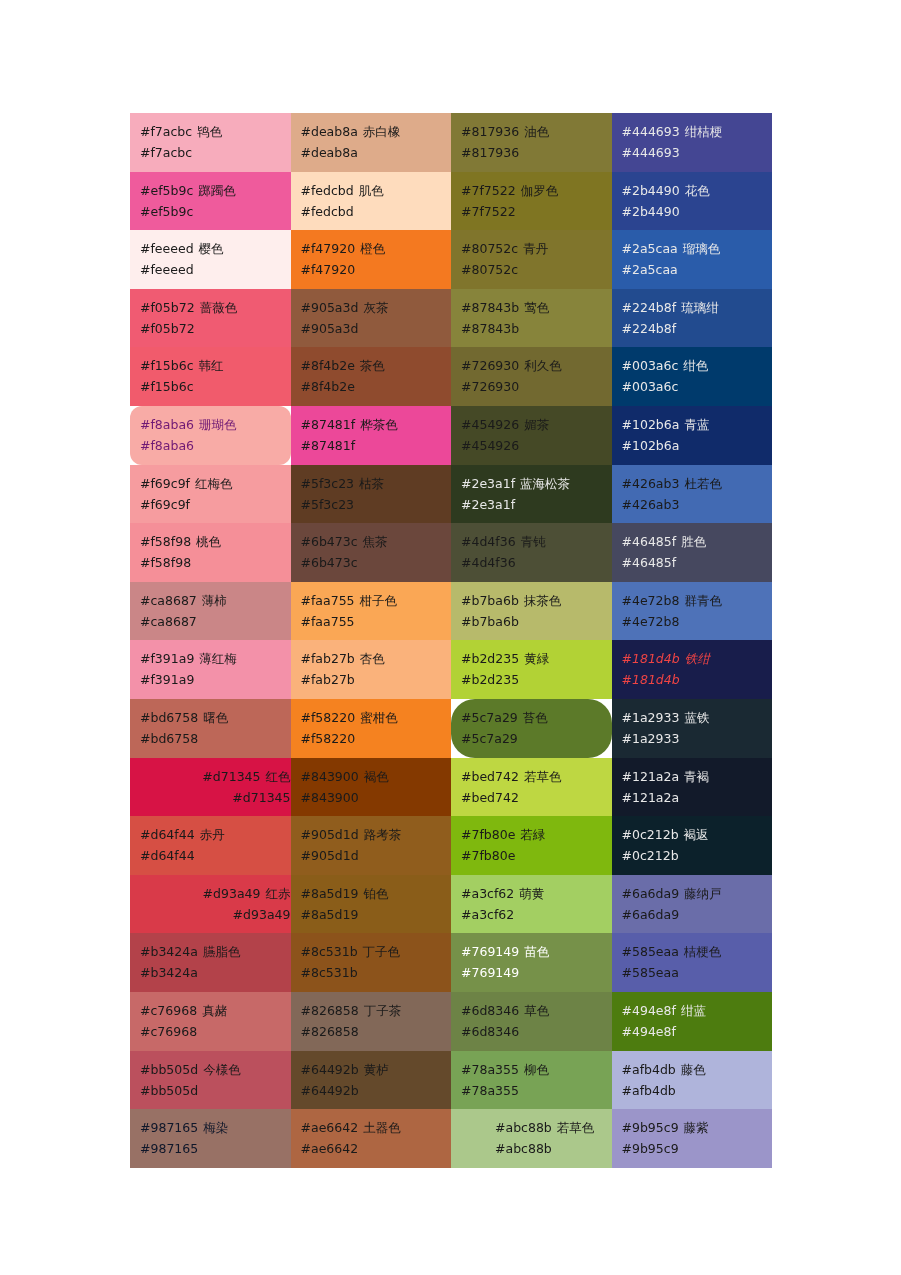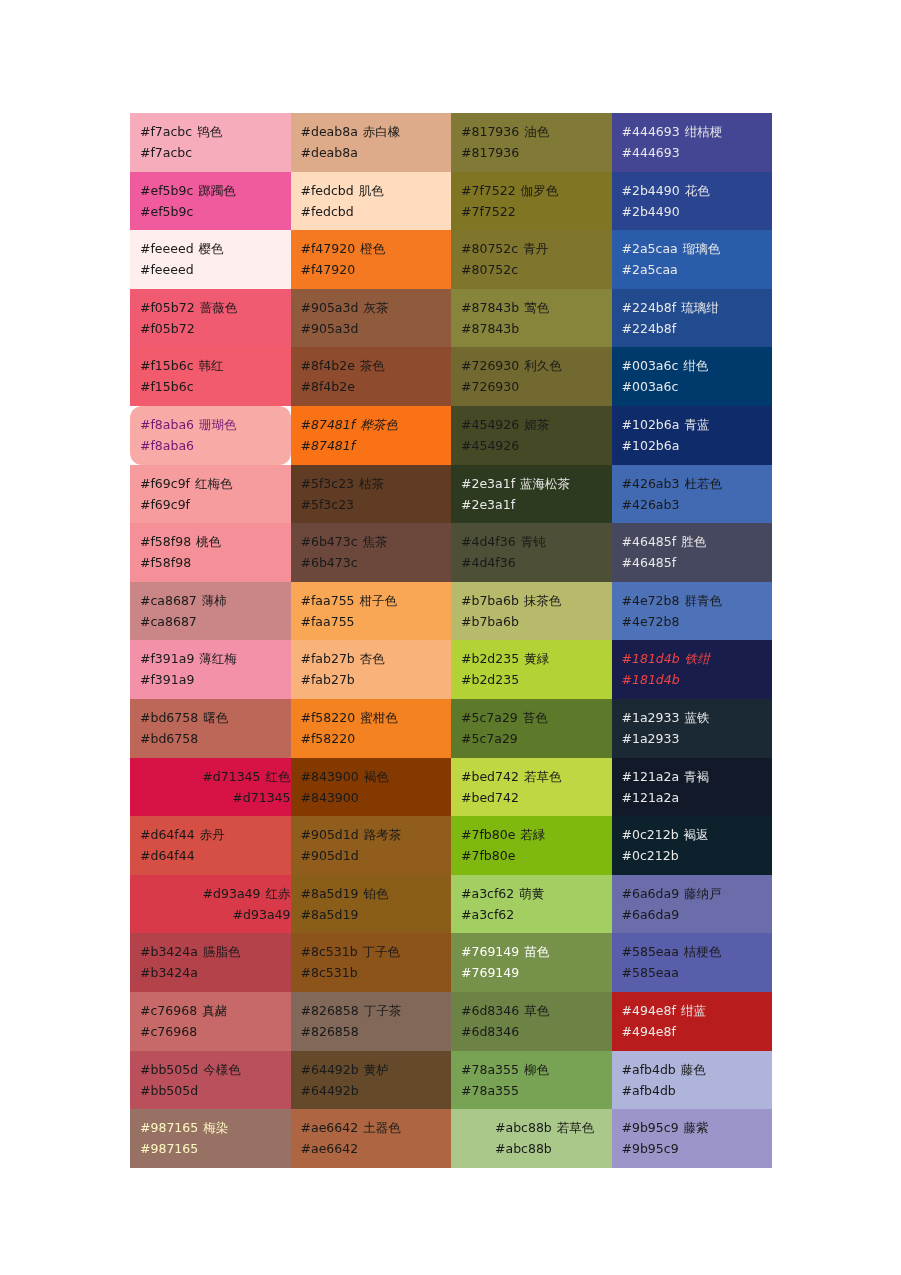--- a/index.html
+++ b/index.html
@@ -143,21 +143,21 @@
           <td style="background-color: rgb(0, 58, 108); color: rgb(232, 232, 232);">
             <span class="cell-line"><span class="hex-a">#003a6c</span><span class="cn-name">绀色</span></span>
             <span class="cell-line">#003a6c</span>
           </td>
         </tr>
         <tr>
           <td style="background-color: rgb(248, 171, 166); color: #701a75; border-radius: 12px;">
             <span class="cell-line"><span class="hex-a">#f8aba6</span><span class="cn-name">珊瑚色</span></span>
             <span class="cell-line">#f8aba6</span>
           </td>
-          <td style="background-color: #f97316; color: rgb(26, 26, 26); font-style: italic;">
+          <td style="background-color: #ec4899; color: rgb(26, 26, 26);">
             <span class="cell-line"><span class="hex-a">#87481f</span><span class="cn-name">桦茶色</span></span>
             <span class="cell-line">#87481f</span>
           </td>
           <td style="background-color: rgb(69, 73, 38); color: rgb(26, 26, 26);">
             <span class="cell-line"><span class="hex-a">#454926</span><span class="cn-name">媚茶</span></span>
             <span class="cell-line">#454926</span>
           </td>
           <td style="background-color: rgb(16, 43, 106); color: rgb(232, 232, 232);">
             <span class="cell-line"><span class="hex-a">#102b6a</span><span class="cn-name">青蓝</span></span>
             <span class="cell-line">#102b6a</span>
@@ -237,21 +237,21 @@
         </tr>
         <tr>
           <td style="background-color: rgb(189, 103, 88); color: rgb(26, 26, 26);">
             <span class="cell-line"><span class="hex-a">#bd6758</span><span class="cn-name">曙色</span></span>
             <span class="cell-line">#bd6758</span>
           </td>
           <td style="background-color: rgb(245, 130, 32); color: rgb(26, 26, 26);">
             <span class="cell-line"><span class="hex-a">#f58220</span><span class="cn-name">蜜柑色</span></span>
             <span class="cell-line">#f58220</span>
           </td>
-          <td style="background-color: rgb(92, 122, 41); color: rgb(26, 26, 26);">
+          <td style="background-color: rgb(92, 122, 41); color: rgb(26, 26, 26); border-radius: 24px;">
             <span class="cell-line"><span class="hex-a">#5c7a29</span><span class="cn-name">苔色</span></span>
             <span class="cell-line">#5c7a29</span>
           </td>
           <td style="background-color: rgb(26, 41, 51); color: rgb(232, 232, 232);">
             <span class="cell-line"><span class="hex-a">#1a2933</span><span class="cn-name">蓝铁</span></span>
             <span class="cell-line">#1a2933</span>
           </td>
         </tr>
         <tr>
           <td style="background-color: rgb(215, 19, 69); color: rgb(26, 26, 26); text-align: right;">
@@ -331,21 +331,21 @@
             <span class="cell-line">#c76968</span>
           </td>
           <td style="background-color: rgb(130, 104, 88); color: rgb(26, 26, 26);">
             <span class="cell-line"><span class="hex-a">#826858</span><span class="cn-name">丁子茶</span></span>
             <span class="cell-line">#826858</span>
           </td>
           <td style="background-color: rgb(109, 131, 70); color: rgb(26, 26, 26);">
             <span class="cell-line"><span class="hex-a">#6d8346</span><span class="cn-name">草色</span></span>
             <span class="cell-line">#6d8346</span>
           </td>
-          <td style="background-color: #b91c1c; color: rgb(232, 232, 232); margin-left: 38px;">
+          <td style="background-color: #4d7c0f; color: rgb(232, 232, 232); margin-left: 38px;">
             <span class="cell-line"><span class="hex-a">#494e8f</span><span class="cn-name">绀蓝</span></span>
             <span class="cell-line">#494e8f</span>
           </td>
         </tr>
         <tr>
           <td style="background-color: rgb(187, 80, 93); color: rgb(26, 26, 26);">
             <span class="cell-line"><span class="hex-a">#bb505d</span><span class="cn-name">今様色</span></span>
             <span class="cell-line">#bb505d</span>
           </td>
           <td style="background-color: rgb(100, 73, 43); color: rgb(26, 26, 26);">
@@ -355,21 +355,21 @@
           <td style="background-color: rgb(120, 163, 85); color: rgb(26, 26, 26);">
             <span class="cell-line"><span class="hex-a">#78a355</span><span class="cn-name">柳色</span></span>
             <span class="cell-line">#78a355</span>
           </td>
           <td style="background-color: rgb(175, 180, 219); color: rgb(26, 26, 26);">
             <span class="cell-line"><span class="hex-a">#afb4db</span><span class="cn-name">藤色</span></span>
             <span class="cell-line">#afb4db</span>
           </td>
         </tr>
         <tr>
-          <td style="background-color: rgb(152, 113, 101); color: #fef9c3;">
+          <td style="background-color: rgb(152, 113, 101); color: #0f172a;">
             <span class="cell-line"><span class="hex-a">#987165</span><span class="cn-name">梅染</span></span>
             <span class="cell-line">#987165</span>
           </td>
           <td style="background-color: rgb(174, 102, 66); color: rgb(26, 26, 26);">
             <span class="cell-line"><span class="hex-a">#ae6642</span><span class="cn-name">土器色</span></span>
             <span class="cell-line">#ae6642</span>
           </td>
           <td style="background-color: rgb(171, 200, 139); color: rgb(26, 26, 26); padding-left: 44px;">
             <span class="cell-line"><span class="hex-a">#abc88b</span><span class="cn-name">若草色</span></span>
             <span class="cell-line">#abc88b</span>

